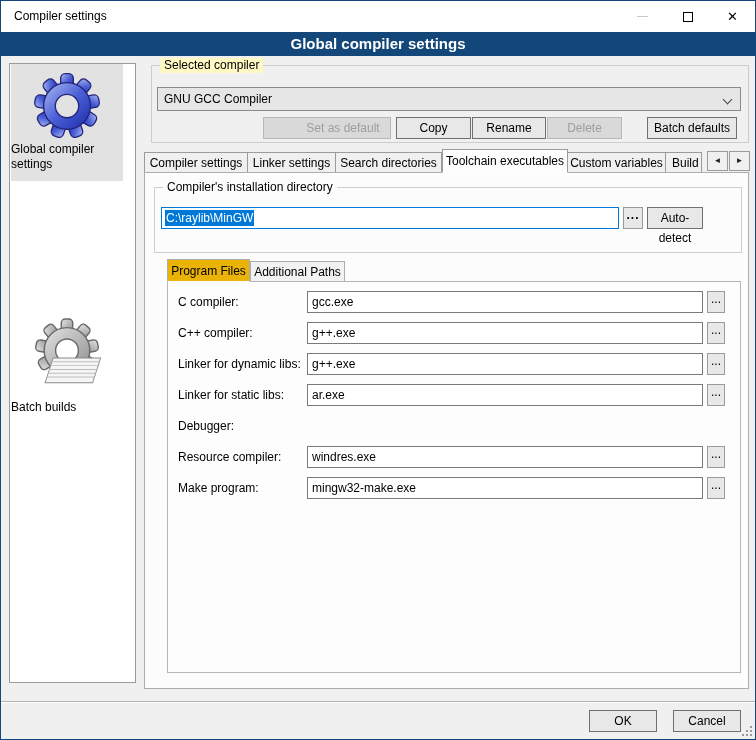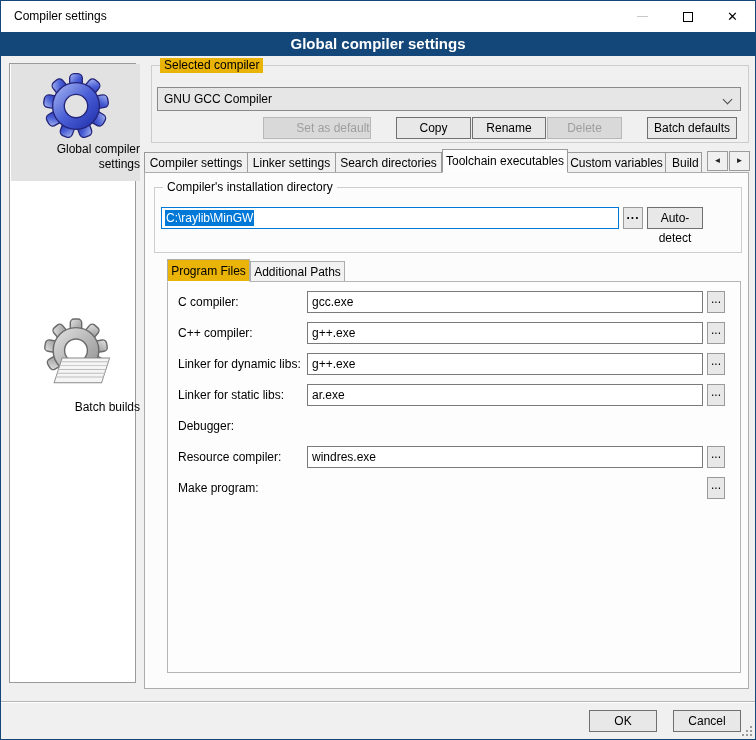--- a/index.html
+++ b/index.html
@@ -17,29 +17,29 @@
   .max-glyph { width:10px; height:10px; border:1px solid #000; }
   .close-glyph { font-size:13px; color:#000; }
 
   
   .banner { position:absolute; left:0; top:31px; width:100%; height:24px; background:#134679;
             color:#fff; font-weight:bold; font-size:15px; text-align:center; line-height:24px; }
 
   
   .sidebar { position:absolute; left:8px; top:62px; width:127px; height:620px;
              background:#fff; border:1px solid #9a9a9a; }
-  .side-item { position:absolute; left:1px; width:129px; text-align:right; cursor:default; }
+  .side-item { position:absolute; left:1px; width:112px; text-align:left; cursor:default; }
   .side-item.selected { background:#e2e2e2; }
   .side-item .icon-wrap { display:flex; justify-content:center; }
   .side-label { line-height:15px; }
 
   
   .groupbox { position:absolute; border:1px solid #cdcdcd; }
   .groupbox > .gb-label { position:absolute; top:-8px; left:8px; padding:0 4px; line-height:15px; }
-  .gb-grey  > .gb-label { background:#eab308; }
+  .gb-grey  > .gb-label { background:#fef9c3; }
   .gb-white > .gb-label { background:#fcfcfc; }
 
   
   .combo { position:absolute; background:#e6e6e6; border:1px solid #8a8a8a; display:flex;
            align-items:center; padding-left:6px; cursor:default; }
   .combo .chev { position:absolute; right:9px; top:8px; width:7px; height:7px;
                  border-left:1px solid #4a4a4a; border-bottom:1px solid #4a4a4a;
                  transform:rotate(-45deg); }
 
   
@@ -221,21 +221,21 @@
     </div>
   </div>
 
   <div class="groupbox gb-grey" style="left:150px; top:64px; width:598px; height:78px;">
     <span class="gb-label">Selected compiler</span>
   </div>
   <div class="combo" style="left:156px; top:86px; width:584px; height:24px;">
     <span>GNU GCC Compiler</span>
     <span class="chev"></span>
   </div>
-  <div class="btn disabled" style="left:262px; top:116px; width:108px;padding-left:32px;">Set as default</div>
+  <div class="btn disabled" style="left:262px; top:116px; width:128px;padding-left:32px;">Set as default</div>
   <div class="btn" style="left:395px; top:116px; width:75px;">Copy</div>
   <div class="btn" style="left:471px; top:116px; width:74px;">Rename</div>
   <div class="btn disabled" style="left:546px; top:116px; width:75px;">Delete</div>
   <div class="btn" style="left:646px; top:116px; width:90px;">Batch defaults</div>
 
   <div class="tabstrip">
     <div class="tab" style="width:104px;">Compiler settings</div>
     <div class="tab" style="width:88px;">Linker settings</div>
     <div class="tab" style="width:106px;">Search directories</div>
     <div class="tab selected" style="width:126px;">Toolchain executables</div>
@@ -277,20 +277,21 @@
     <input class="frm-input" style="top: 102px;" value="ar.exe">
     <div class="frm-dots" style="top:102px;">...</div>
 
     <div class="frm-label" style="top:137px;">Debugger:</div>
 
     <div class="frm-label" style="top:168px;">Resource compiler:</div>
     <input class="frm-input" style="top: 164px;" value="windres.exe">
     <div class="frm-dots" style="top:164px;">...</div>
 
     <div class="frm-label" style="top:199px;">Make program:</div>
+    <input class="frm-input" style="top: 195px;" value="mingw32-make.exe">
     <div class="frm-dots" style="top:195px;">...</div>
   </div>
 
   <div class="separator"></div>
   <div class="btn" style="left:588px; top:709px; width:68px;">OK</div>
   <div class="btn" style="left:672px; top:709px; width:68px;">Cancel</div>
   <div class="grip">
     <i style="right:0; bottom:0;"></i>
       <i style="right:4px; bottom:0;"></i>
       <i style="right:8px; bottom:0;"></i>

